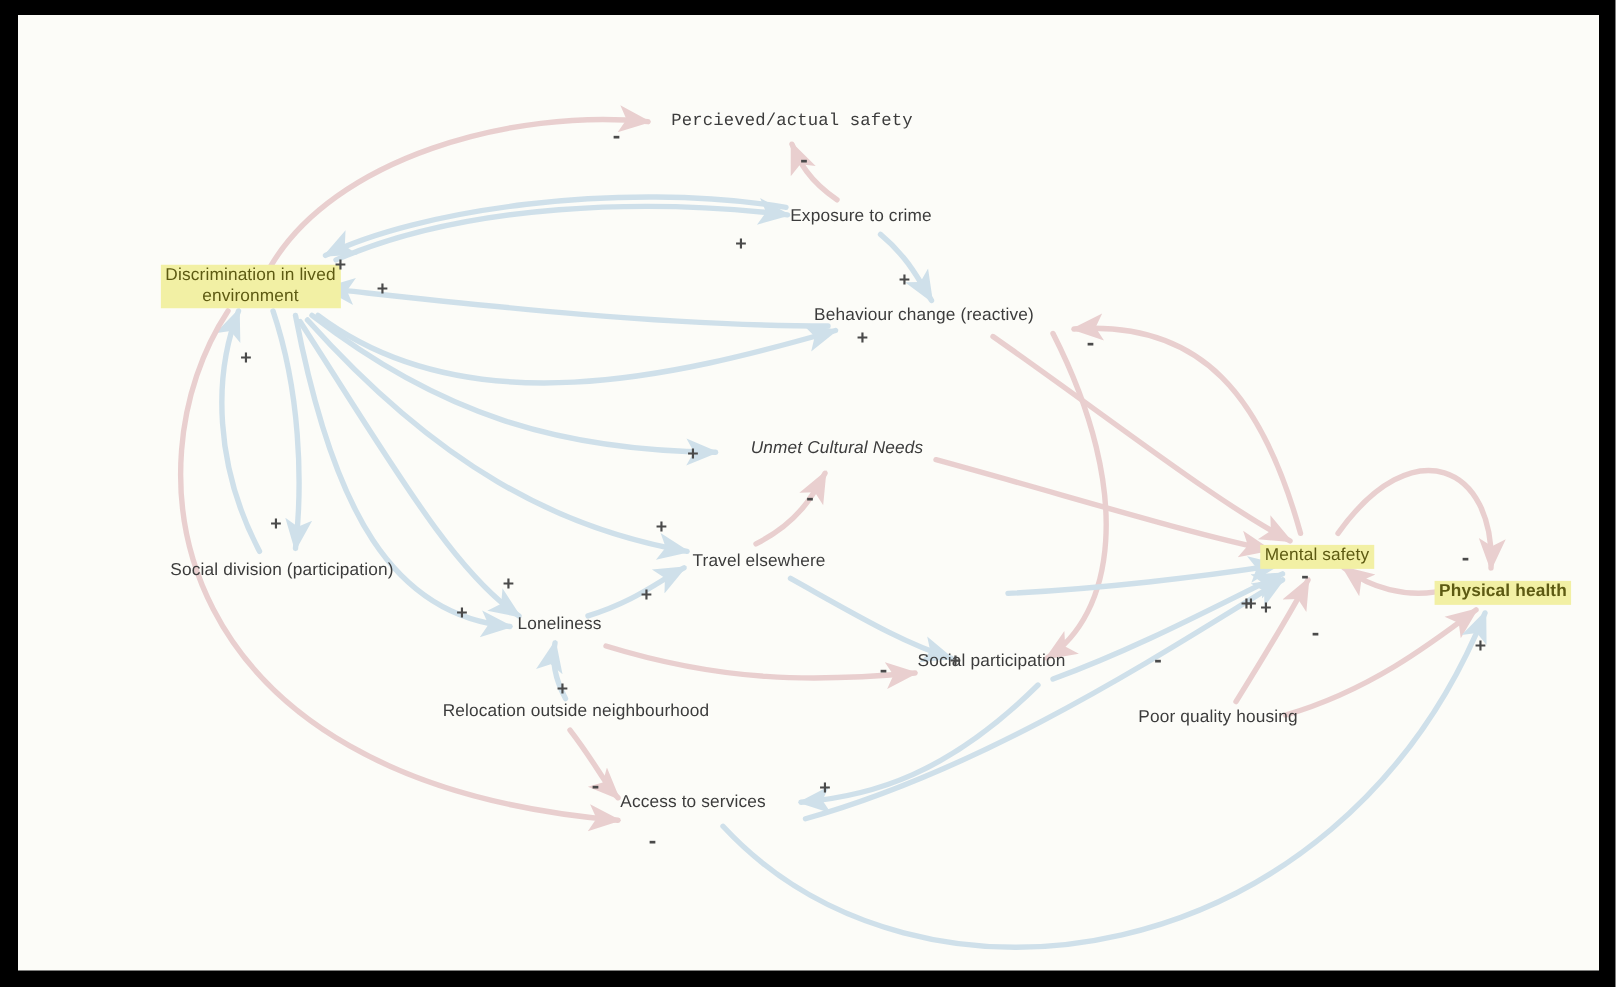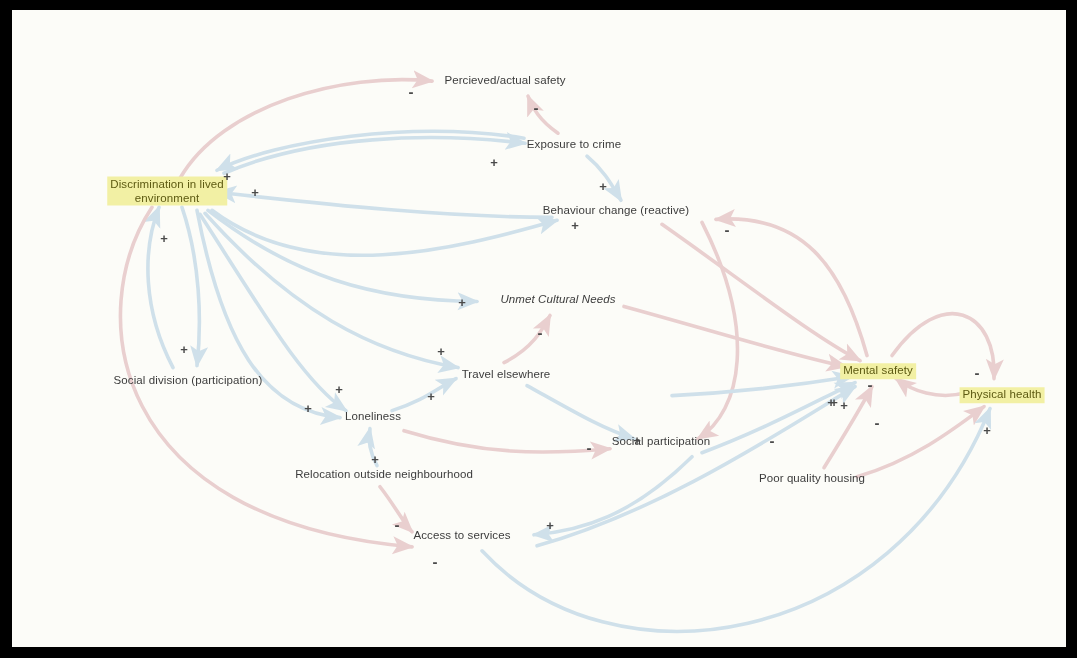--- a/index.html
+++ b/index.html
@@ -98,33 +98,33 @@
           <path d="M 845 466 C 900 450 940 420 972 396" stroke="#e9cfcf" stroke-width="3.6" fill="none" stroke-linecap="round" marker-end="url(#arrow-neg)"></path>
           <path d="M 880 345 C 930 275 985 300 982 368" stroke="#e9cfcf" stroke-width="3.6" fill="none" stroke-linecap="round" marker-end="url(#arrow-neg)"></path>
           <path d="M 955 382 C 925 390 900 380 884 368" stroke="#e9cfcf" stroke-width="3.6" fill="none" stroke-linecap="round" marker-end="url(#arrow-neg)"></path>
           <path d="M 470 540 C 600 680 880 640 978 398" stroke="#cfe0ea" stroke-width="3.6" fill="none" stroke-linecap="round" marker-end="url(#arrow-pos)"></path>
         </g>
     </svg>
 
     <div id="node-layer">
         <div class="node hl" style="left: 155px; top: 181px;">Discrimination in lived
 environment</div>
-        <div class="node" style="left: 493px; top: 71px;">Percieved/actual safety</div>
+        <div class="node" style="left: 516px; top: 71px; font-family: Liberation Mono, monospace;">Percieved/actual safety</div>
         <div class="node" style="left: 562px; top: 135px;">Exposure to crime</div>
         <div class="node" style="left: 604px; top: 201px;">Behaviour change (reactive)</div>
         <div class="node" style="left: 546px; top: 290px; font-style: italic;">Unmet Cultural Needs</div>
         <div class="node" style="left: 494px; top: 365px;">Travel elsewhere</div>
         <div class="node" style="left: 176px; top: 371px;">Social division (participation)</div>
         <div class="node" style="left: 361px; top: 407px;">Loneliness</div>
         <div class="node" style="left: 649px; top: 432px;">Social participation</div>
         <div class="node" style="left: 352px; top: 465px; margin-left: 20px;">Relocation outside neighbourhood</div>
         <div class="node" style="left: 450px; top: 526px;">Access to services</div>
         <div class="node" style="left: 800px; top: 469px;">Poor quality housing</div>
         <div class="node hl" style="left: 866px; top: 361px;">Mental safety</div>
-        <div class="node hl" style="left: 990px; top: 385px;">Physical health</div>
+        <div class="node hl" style="left: 990px; top: 385px; font-weight: bold;">Physical health</div>
       </div>
     <div id="sign-layer">
         <div class="sign minus" style="left: 399px; top: 81px;">-</div>
         <div class="sign minus" style="left: 524px; top: 97px;">-</div>
         <div class="sign plus" style="left: 482px; top: 152px;">+</div>
         <div class="sign plus" style="left: 215px; top: 166px;">+</div>
         <div class="sign plus" style="left: 243px; top: 182px;">+</div>
         <div class="sign plus" style="left: 591px; top: 176px;">+</div>
         <div class="sign plus" style="left: 563px; top: 215px;">+</div>
         <div class="sign minus" style="left: 715px; top: 219px;">-</div>

